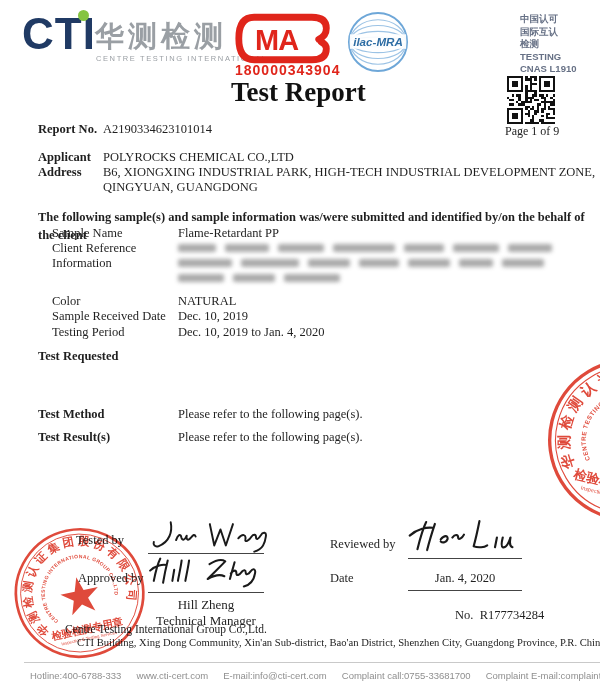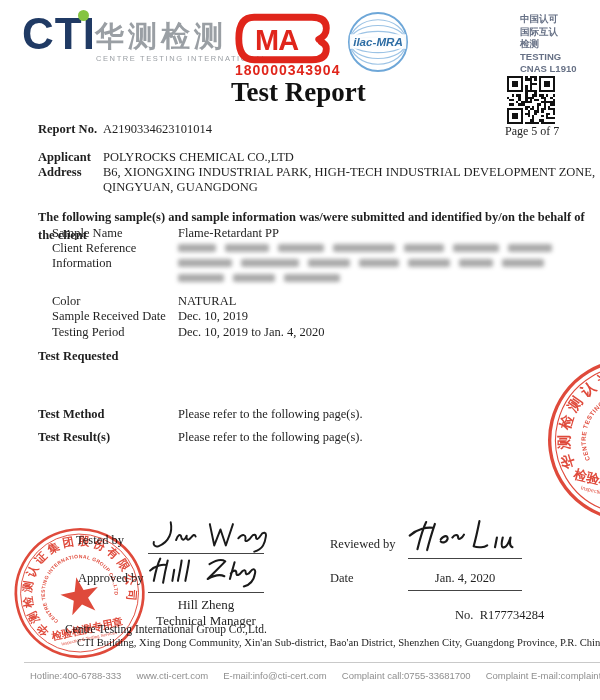--- a/index.html
+++ b/index.html
@@ -205,21 +205,21 @@
         <rect x="0" y="0" width="7" height="7"></rect>
         <rect x="1" y="1" width="5" height="5" fill="#fff"></rect>
         <rect x="2" y="2" width="3" height="3"></rect>
         <rect x="14" y="0" width="7" height="7"></rect>
         <rect x="15" y="1" width="5" height="5" fill="#fff"></rect>
         <rect x="16" y="2" width="3" height="3"></rect>
         <rect x="0" y="14" width="7" height="7"></rect>
         <rect x="1" y="15" width="5" height="5" fill="#fff"></rect>
         <rect x="2" y="16" width="3" height="3"></rect>
       </svg></div>
-  <div class="abs pageno" style="left:505px;top:124px;">Page 5 of 7</div>
+  <div class="abs pageno" style="left:505px;top:124px;">Page 1 of 9</div>
 
   <div class="abs lbl" style="left:38px;top:122px;">Report No.</div>
   <div class="abs val" style="left:103px;top:122px;">A2190334623101014</div>
 
   <div class="abs lbl" style="left:38px;top:150px;">Applicant</div>
   <div class="abs val" style="left:103px;top:150px;">POLYROCKS CHEMICAL CO.,LTD</div>
 
   <div class="abs lbl" style="left:38px;top:165px;">Address</div>
   <div class="abs val" style="left:103px;top:165px;">B6, XIONGXING INDUSTRIAL PARK, HIGH-TECH INDUSTRIAL DEVELOPMENT ZONE,</div>
   <div class="abs val" style="left:103px;top:180px;">QINGYUAN, GUANGDONG</div>

